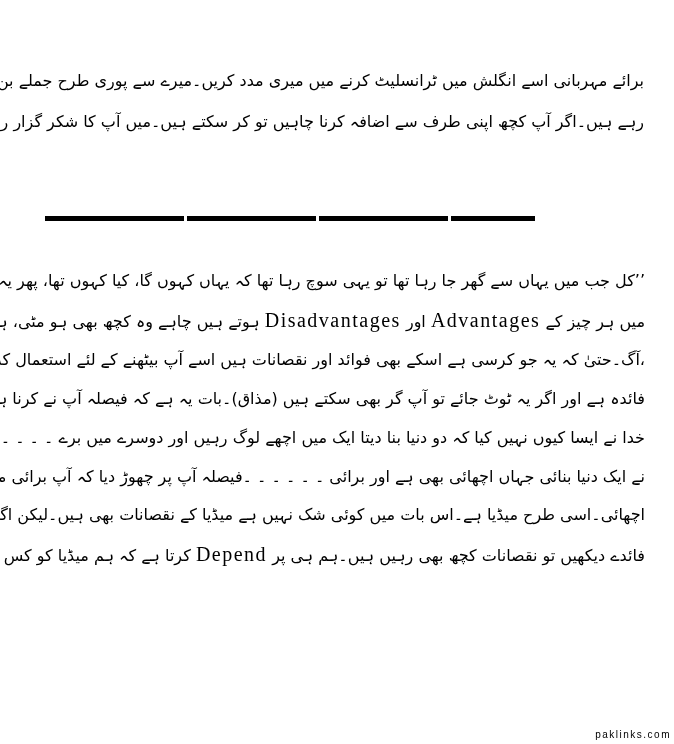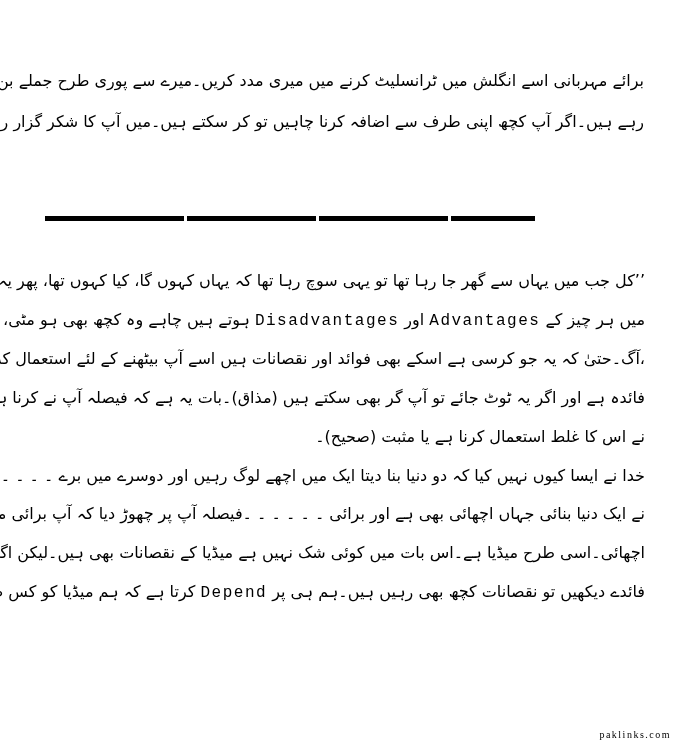--- a/index.html
+++ b/index.html
@@ -59,31 +59,31 @@
   .story .line {
     line-height: 38.7px;
     white-space: nowrap;
     color: #000;
   }
   .urdu {
     font-family: "DejaVu Sans", sans-serif;
     font-size: 16px;
   }
   .latin {
-    font-family: Liberation Mono, monospace;
-    font-size: 16px;
+    font-family: Liberation Serif, serif;
+    font-size: 20px;
     letter-spacing: 1.5px;
     color: #000;
   }
 
   .watermark {
     position: absolute;
     right: 3px;
     bottom: 4px;
-    font-family: Liberation Serif, serif;
+    font-family: Liberation Sans, sans-serif;
     font-size: 10px;
     letter-spacing: 1.5px;
     color: #000;
   }
 </style>
 </head>
 <body>
 
 <div class="page">
 
@@ -97,21 +97,20 @@
     <span class="seg s2"></span>
     <span class="seg s3"></span>
     <span class="seg s4"></span>
   </div>
 
   <div class="story" dir="rtl">
       <div class="line"><span class="urdu">’’کل جب میں یہاں سے گھر جا رہا تھا تو یہی سوچ رہا تھا کہ یہاں کہوں گا، کیا کہوں تھا، پھر یہ خیال آیا کہ دنیا</span></div>
       <div class="line"><span class="urdu">میں ہر چیز کے </span><span class="latin" dir="ltr">Advantages</span><span class="urdu"> اور </span><span class="latin" dir="ltr">Disadvantages</span><span class="urdu"> ہوتے ہیں چاہے وہ کچھ بھی ہو مٹی، ہوا، پانی</span></div>
       <div class="line"><span class="urdu">،آگ۔حتیٰ کہ یہ جو کرسی ہے اسکے بھی فوائد اور نقصانات ہیں اسے آپ بیٹھنے کے لئے استعمال کرتے ہیں جو کہ</span></div>
       <div class="line"><span class="urdu">فائدہ ہے اور اگر یہ ٹوٹ جائے تو آپ گر بھی سکتے ہیں (مذاق)۔بات یہ ہے کہ فیصلہ آپ نے کرنا ہے کہ آپ</span></div>
-      <div class="line"><span class="urdu">نے اس کا غلط استعمال کرنا ہے یا مثبت (صحیح)۔</span></div>
       <div class="line"><span class="urdu">خدا نے ایسا کیوں نہیں کیا کہ دو دنیا بنا دیتا ایک میں اچھے لوگ رہیں اور دوسرے میں برے ۔ ۔ ۔ ۔ ۔نہیں خدا</span></div>
       <div class="line"><span class="urdu">نے ایک دنیا بنائی جہاں اچھائی بھی ہے اور برائی ۔ ۔ ۔ ۔ ۔ ۔فیصلہ آپ پر چھوڑ دیا کہ آپ برائی منتخب کریں یا</span></div>
       <div class="line"><span class="urdu">اچھائی۔اسی طرح میڈیا ہے۔اس بات میں کوئی شک نہیں ہے میڈیا کے نقصانات بھی ہیں۔لیکن اگر ہم اسکے</span></div>
       <div class="line"><span class="urdu">فائدے دیکھیں تو نقصانات کچھ بھی رہیں ہیں۔ہم ہی پر </span><span class="latin" dir="ltr">Depend</span><span class="urdu"> کرتا ہے کہ ہم میڈیا کو کس طرح استعمال</span></div>
     </div>
 
   <div class="watermark">paklinks.com</div>
 
 </div>
 

